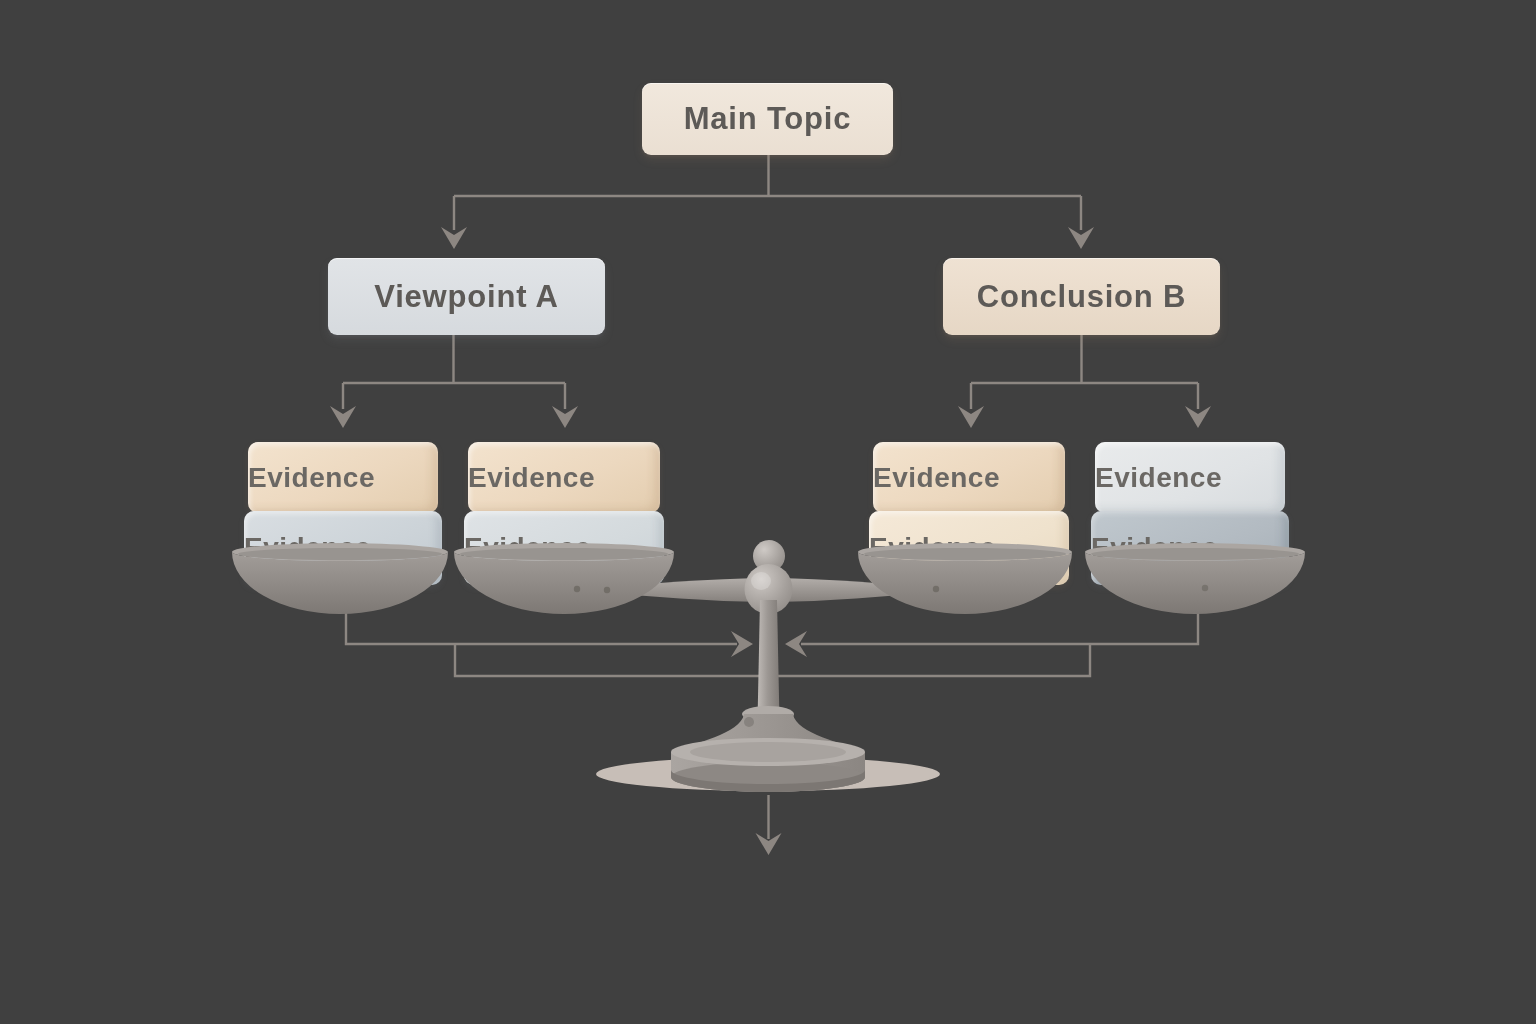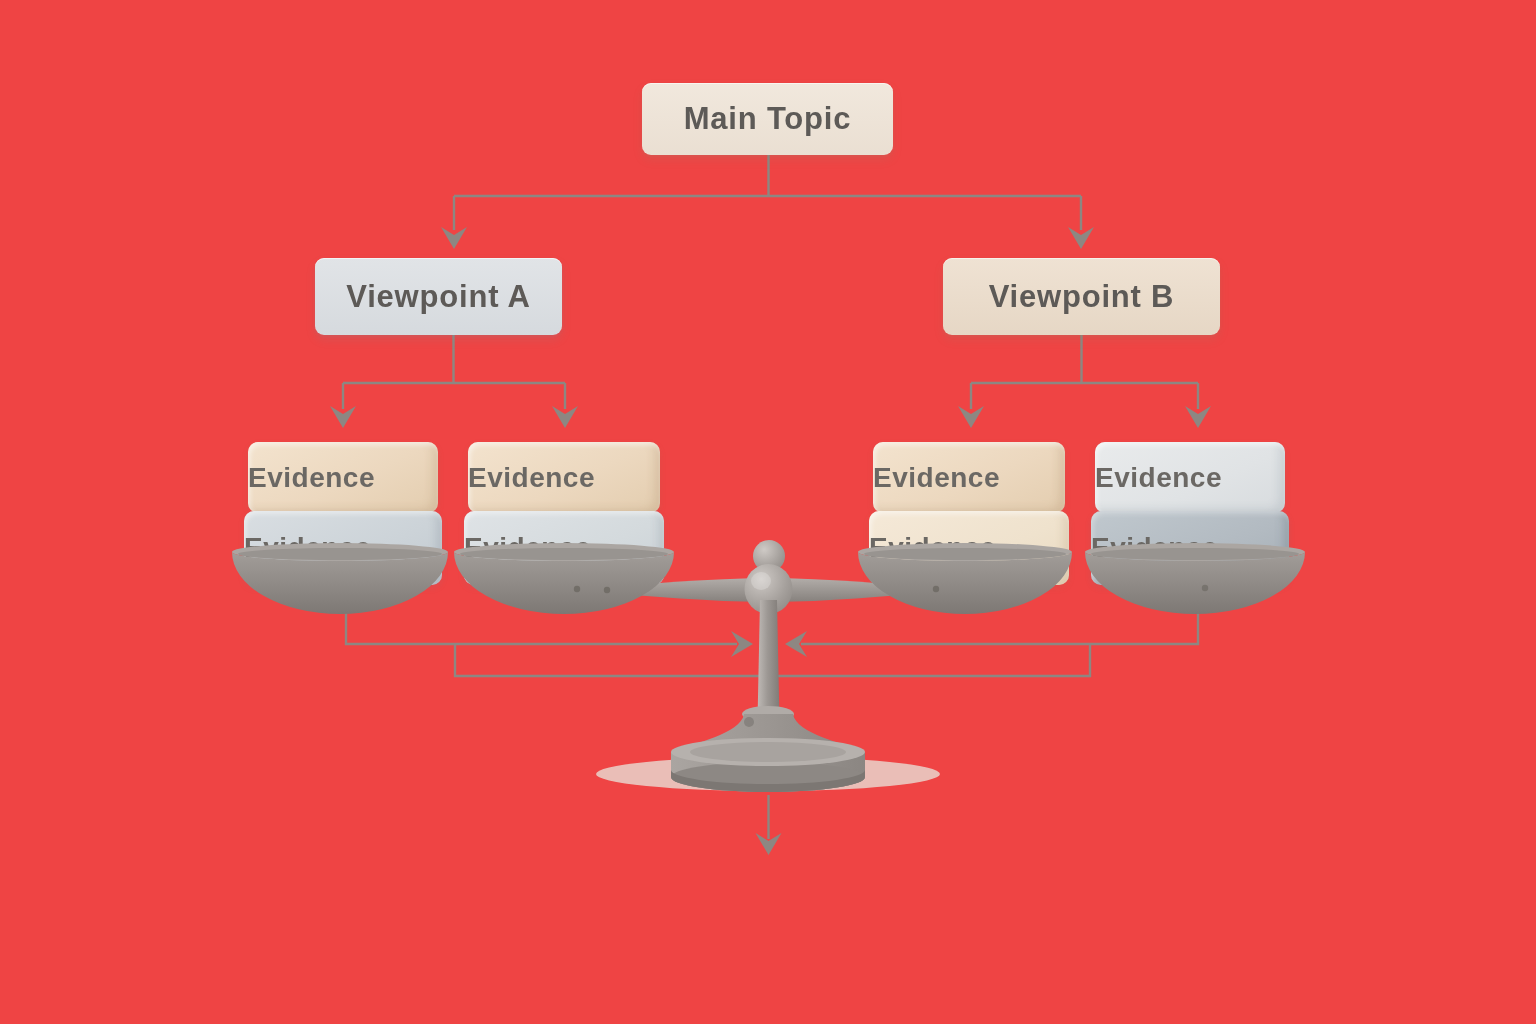--- a/index.html
+++ b/index.html
@@ -2,21 +2,21 @@
 <html><head>
 <meta charset="utf-8">
 <style>
   html,body{margin:0;padding:0;}
   body{
     width:1536px;height:1024px;
     background:#faf4f0;
     font-family:"Liberation Sans","DejaVu Sans",sans-serif;
     overflow:hidden;
   }
-  .canvas{position:relative;width:1536px;height:1024px;background:#ef4444;}
+  .canvas{position:relative;width:1536px;height:1024px;background:#404040;}
   svg.layer{position:absolute;left:0;top:0;width:1536px;height:1024px;}
   .connector-layer{z-index:1;}
   .scale-layer{z-index:3;pointer-events:none;}
 
   .node{
     position:absolute;z-index:2;
     display:flex;align-items:center;justify-content:center;
     border-radius:9px;
     font-size:31px;font-weight:600;letter-spacing:0.8px;color:#5d5a57;
   }
@@ -94,26 +94,26 @@
       <polygon transform="translate(753,644)" points="0,0 -22,-13 -14,0 -22,13"></polygon>
       <polygon transform="translate(785,644)" points="0,0 22,-13 14,0 22,13"></polygon>
       <polygon transform="translate(768.5,855)" points="0,0 -13,-22 0,-14 13,-22"></polygon>
     </g>
   </svg>
 
   <div class="node node-cream" style="left:642px;top:83px;width:251px;height:72px;">
     <span>Main Topic</span>
   </div>
 
-  <div class="node node-gray" style="left:315px;top:258px;width:247px;height:77px;">
+  <div class="node node-gray" style="left:328px;top:258px;width:277px;height:77px;">
     <span>Viewpoint A</span>
   </div>
 
   <div class="node node-tan" style="left:943px;top:258px;width:277px;height:77px;">
-    <span>Viewpoint B</span>
+    <span>Conclusion B</span>
   </div>
 
 
   <div class="block tone-tan" style="left:248px;top:442px;width:190px;height:71px;">
     <span>Evidence</span>
   </div>
   <div class="block tone-gray" style="left:244px;top:511px;width:198px;height:74px;">
     <span>Evidence</span>
   </div>
 

